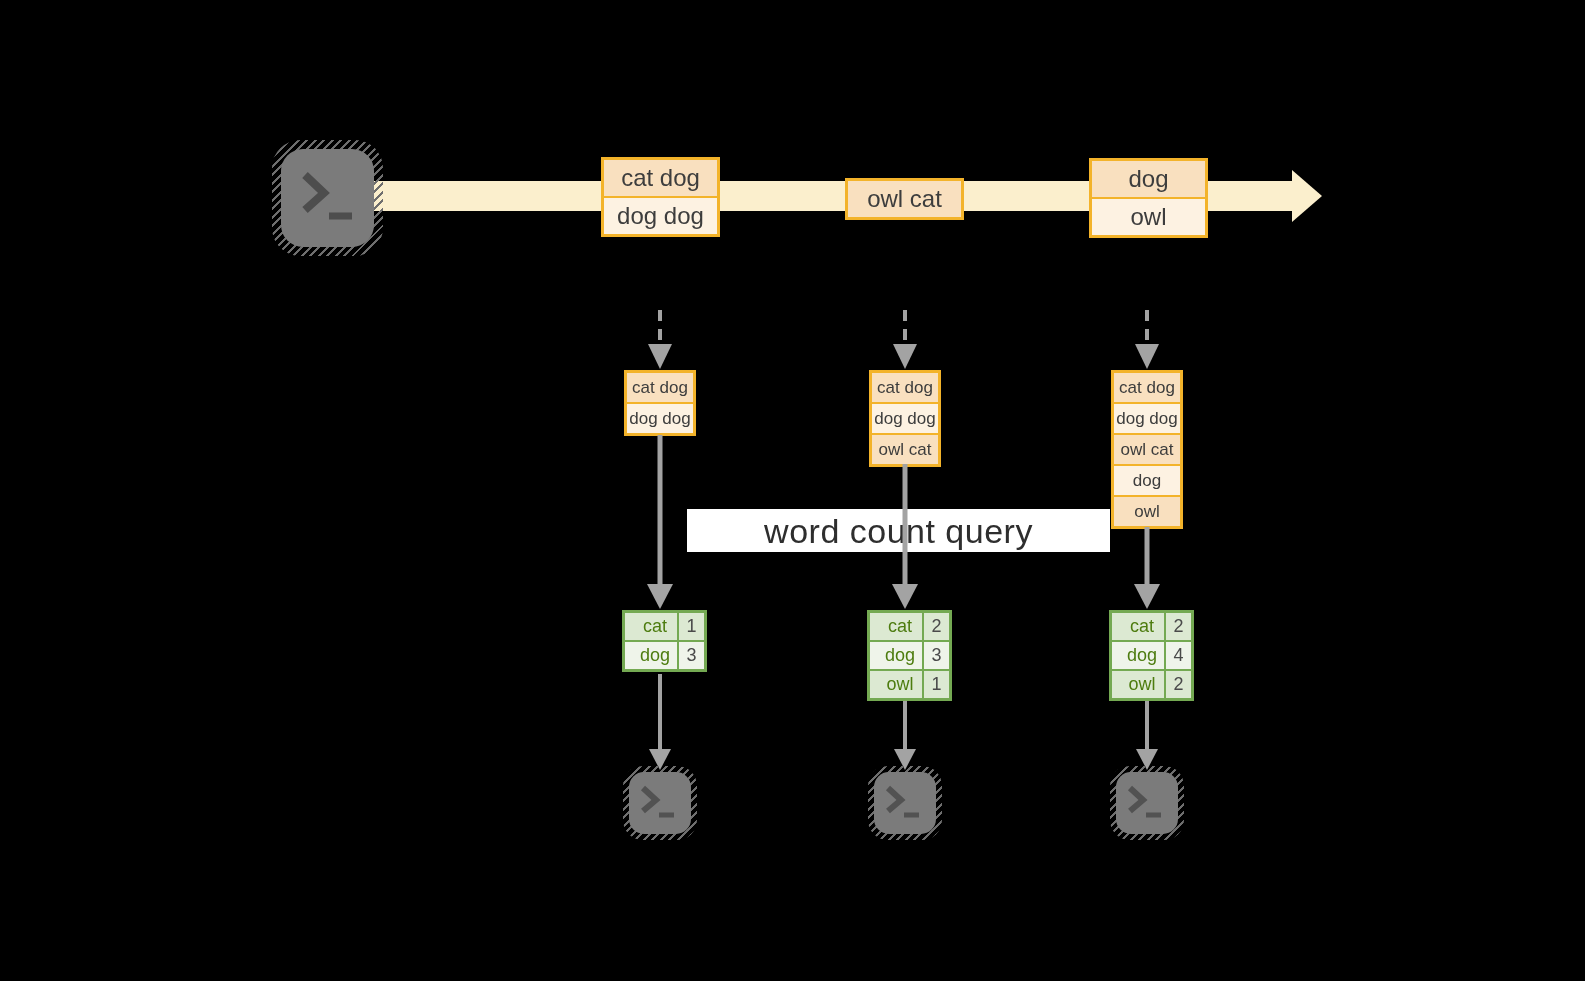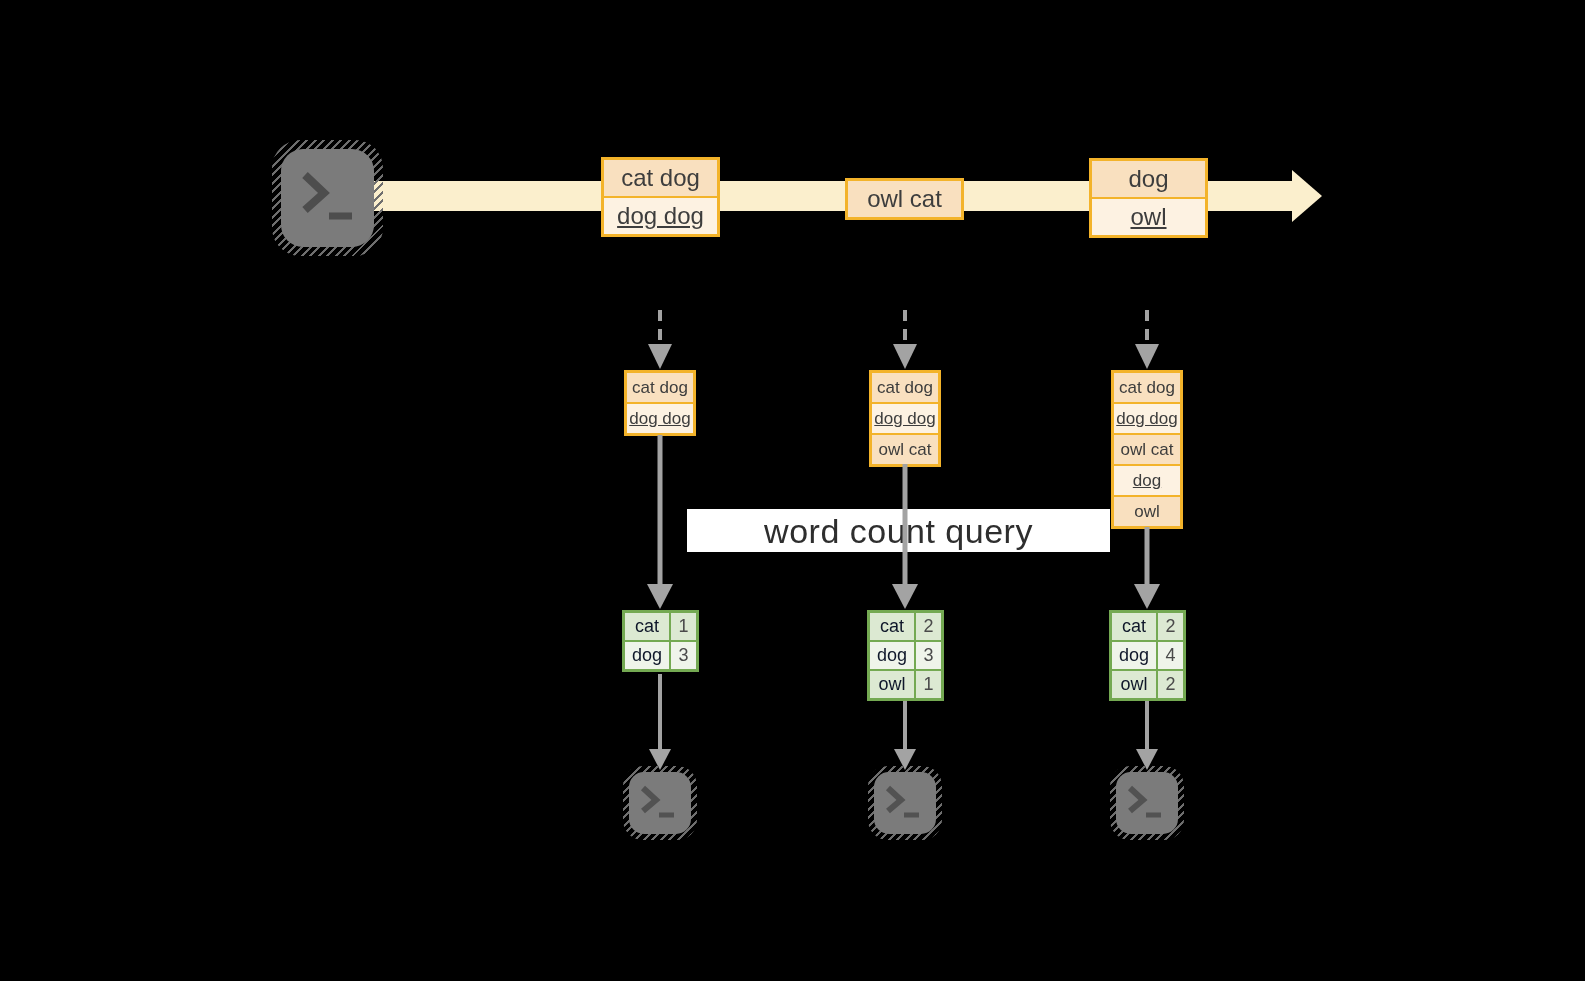--- a/index.html
+++ b/index.html
@@ -18,21 +18,21 @@
   }
 
   
   .batch { position:absolute; border:3px solid #F3B32A; }
   .batch .bcell {
     width:113px; height:36px; line-height:36px; text-align:center;
     font-size:24px; color:#3D3D3D;
   }
   .batch .bcell + .bcell { border-top:2px solid #F3B32A; }
   .peach-dark  { background:#F9E0BF; }
-  .peach-light { background:#FDF2E2;text-decoration:underline; }
+  .peach-light { background:#FDF2E2; }
 
   
   .buffer { position:absolute; border:3px solid #F3B32A; }
   .buffer .ucell {
     width:66px; height:29px; line-height:29px; text-align:center;
     font-size:17px; color:#3D3D3D;
   }
   .buffer .ucell + .ucell { border-top:2px solid #F3B32A; }
 
   
@@ -41,21 +41,21 @@
     background:#FFFFFF; text-align:center; line-height:44px;
     font-size:34px; color:#2E2E2E; letter-spacing:0.5px;
   }
 
   
   .gtable { position:absolute; border:3px solid #74A952; }
   .grow { display:flex; }
   .grow + .grow { border-top:2px solid #74A952; }
   .gword {
     width:44px; height:27px; line-height:27px; text-align:center;
-    font-size:18px; color:#0f172a;
+    font-size:18px; color:#4d7c0f;padding-left:8px;
   }
   .gcount {
     width:25px; height:27px; line-height:27px; text-align:center;
     font-size:18px; color:#4A4A4A; border-left:2px solid #74A952;
   }
   .green-dark  { background:#DCE9D2; }
   .green-light { background:#EFF4EA; }
 
   
   .arr { position:absolute; }

